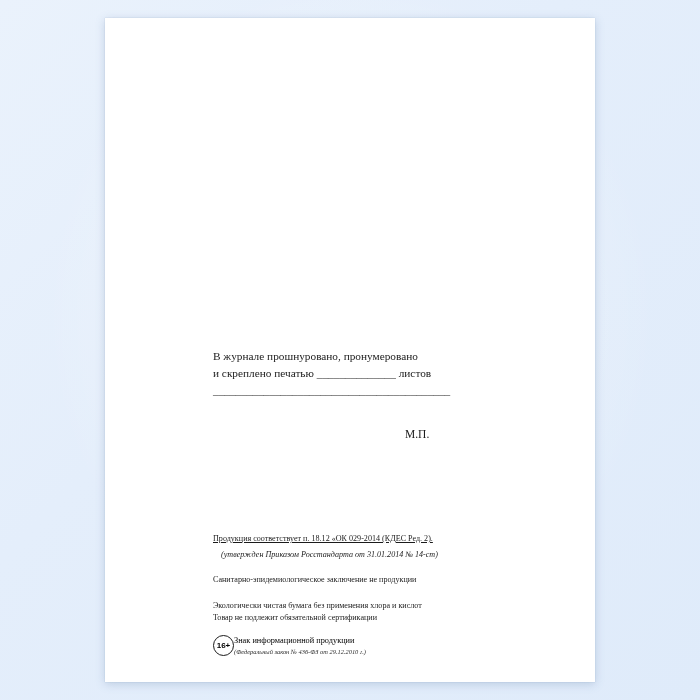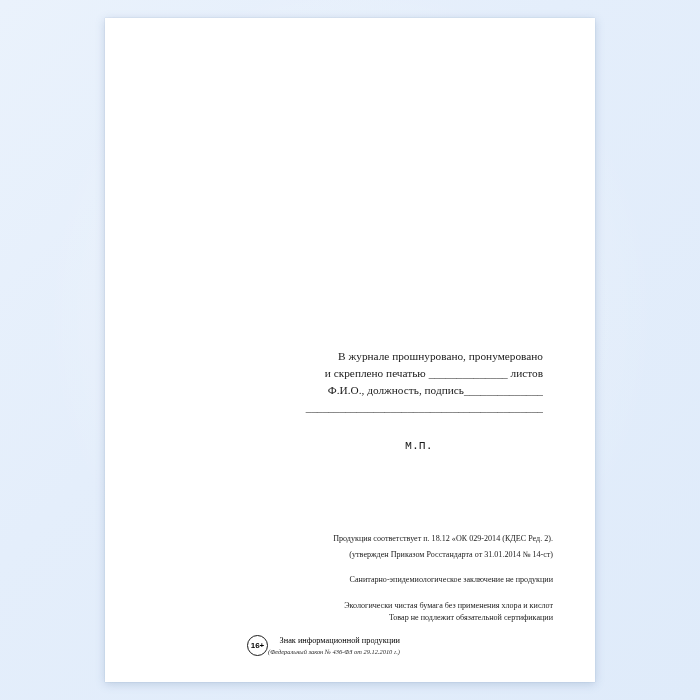--- a/index.html
+++ b/index.html
@@ -28,21 +28,20 @@
     pointer-events: none;
   }
   #page {
     position: absolute;
     left: 105px;
     top: 18px;
     width: 490px;
     height: 664px;
     background: #ffffff;
     box-shadow: 0 2px 9px rgba(90, 120, 160, 0.28), 0 0 1px rgba(90,120,160,0.35);
-    text-align: right;
   }
   .content {
     position: absolute;
     left: 0;
     top: 0;
     width: 100%;
     height: 100%;
   }
 
   
@@ -54,43 +53,44 @@
     color: #1b1b1b;
     font-size: 11.3px;
     line-height: 1.52;
   }
   .mid-block .line {
     white-space: nowrap;
   }
   .mp {
     position: absolute;
     left: 300px;
-    top: 421px;
+    top: 410px;
     font-size: 11.5px;
     color: #1b1b1b;
-    font-family: Liberation Mono, monospace;
   }
 
   
   .legal {
     position: absolute;
     left: 108px;
     top: 515px;
     width: 340px;
     color: #1b1b1b;
   }
   .legal .p {
     font-size: 8.1px;
     line-height: 1.45;
     margin-bottom: 14px;
   }
   .legal .p.tight {
     margin-bottom: 4px;
+    text-decoration: underline;
   }
   .legal .ital {
+    font-style: italic;
     padding-left: 8px;
   }
   .legal .nomargin {
     margin-bottom: 0;
   }
 
   .mark-row {
     position: absolute;
     left: 108px;
     top: 617px;
@@ -104,21 +104,20 @@
     border: 1.1px solid #1b1b1b;
     border-radius: 50%;
     display: flex;
     align-items: center;
     justify-content: center;
     font-size: 8px;
     font-weight: bold;
     font-family: "Liberation Sans", sans-serif;
     flex: 0 0 auto;
     margin-top: 0px;
-    margin-left: 34px;
   }
   .mark-texts {
     padding-top: 1px;
   }
   .mark-title {
     font-size: 8.3px;
     line-height: 1.3;
   }
   .mark-sub {
     font-size: 6.4px;
@@ -131,21 +130,20 @@
 </head>
 <body>
 
 <div id="stage">
   <div id="page">
     <div class="content">
 
       <div class="mid-block">
         <div class="line">В журнале прошнуровано, пронумеровано</div>
         <div class="line">и скреплено печатью ______________ листов</div>
-        <div class="line">Ф.И.О., должность, подпись______________</div>
         <div class="line">__________________________________________</div>
       </div>
 
       <div class="mp">М.П.</div>
 
       <div class="legal">
         <div class="p tight nomargin">Продукция соответствует п. 18.12 «ОК 029-2014 (КДЕС Ред. 2).</div>
         <div class="p ital">(утвержден Приказом Росстандарта от 31.01.2014 № 14-ст)</div>
         <div class="p">Санитарно-эпидемиологическое заключение не продукции</div>
         <div class="p nomargin">Экологически чистая бумага без применения хлора и кислот</div>

